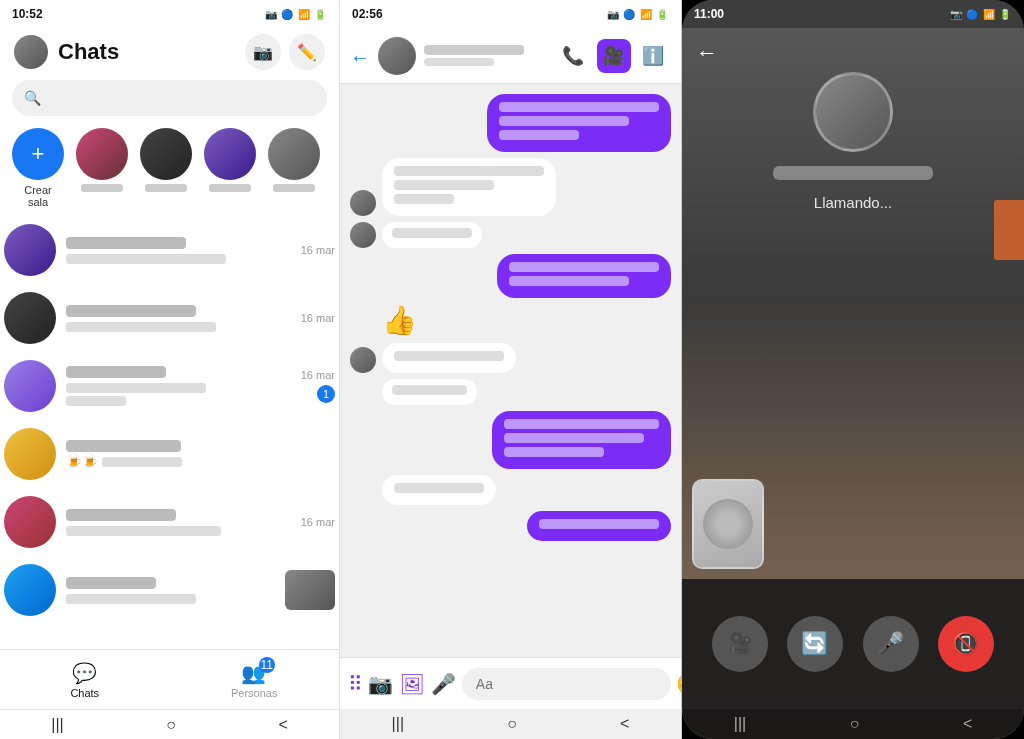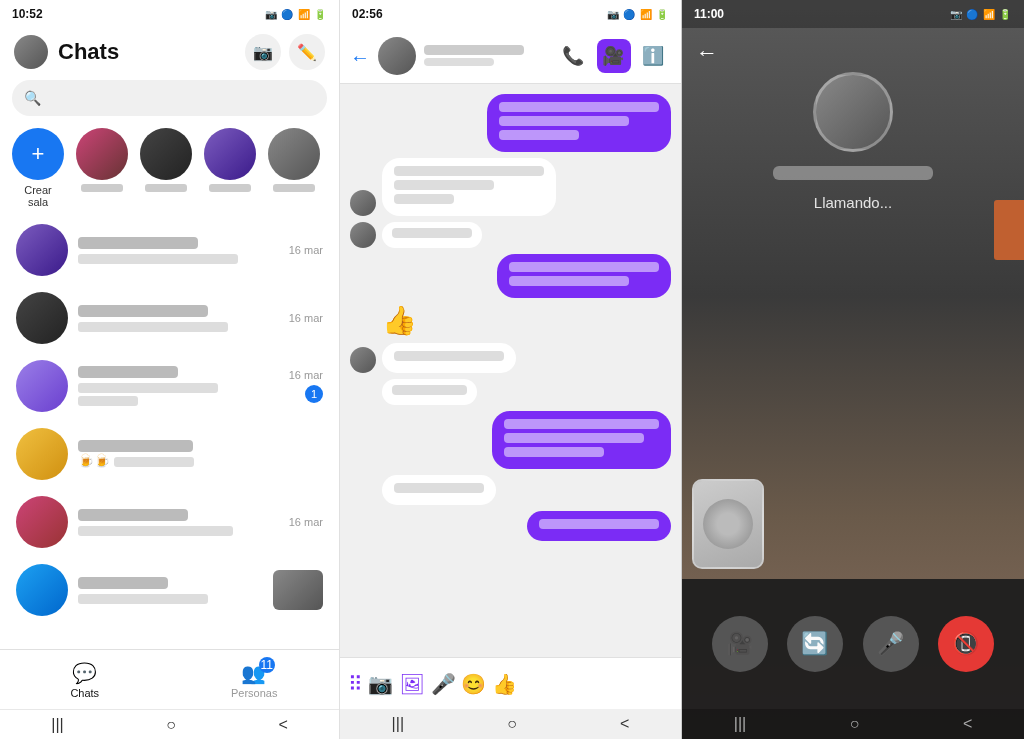--- a/index.html
+++ b/index.html
@@ -122,21 +122,21 @@
       text-align: center;
       max-width: 52px;
       overflow: hidden;
       text-overflow: ellipsis;
       white-space: nowrap;
     }
     .chat-list { flex: 1; overflow-y: auto; }
     .chat-item {
       display: flex;
       align-items: center;
-      padding: 8px 16px;
+      padding: 8px 4px;
       gap: 10px;
       cursor: pointer;
     }
     .chat-avatar {
       width: 52px; height: 52px;
       border-radius: 50%;
       background: #ccc;
       flex-shrink: 0;
     }
     .av1 { background: linear-gradient(135deg, #7c5cbf 0%, #3a1a8a 100%); }
@@ -328,20 +328,21 @@
     
     .panel-video {
       width: 342px;
       height: 739px;
       background: #2a2a2a;
       display: flex;
       flex-direction: column;
       flex-shrink: 0;
       position: relative;
       overflow: hidden;
+      border-radius: 31px;
     }
     .video-status-bar {
       height: 28px;
       background: rgba(0,0,0,0.3);
       display: flex;
       align-items: center;
       justify-content: space-between;
       padding: 0 12px;
       color: #fff;
       font-size: 12px;
@@ -724,20 +725,21 @@
         <div class="blurred-text" style="width:120px;"></div>
       </div>
     </div>
   </div>
 
   <div class="chat-input-bar">
     <span class="input-icon">⠿</span>
     <span class="input-icon">📷</span>
     <span class="input-icon">🖼</span>
     <span class="input-icon">🎤</span>
+    <input class="msg-input" type="text" placeholder="Aa" style="">
     <span class="input-icon">😊</span>
     <span class="input-icon">👍</span>
   </div>
 
   <div class="sys-bar-2">
     <span class="sys-icon">|||</span>
     <span class="sys-icon">○</span>
     <span class="sys-icon">&lt;</span>
   </div>
 </div>

